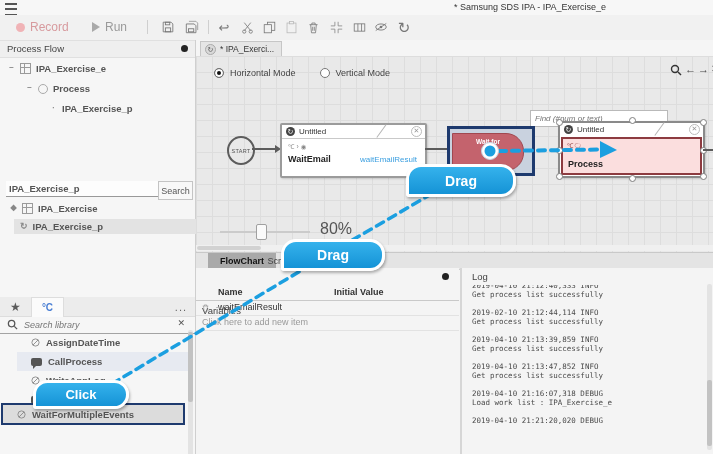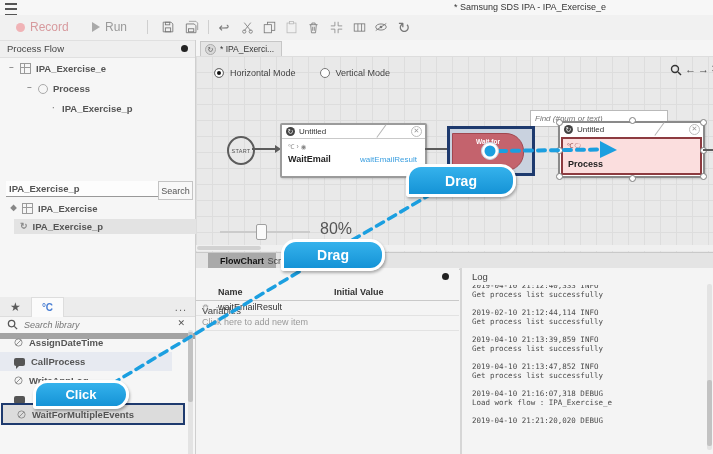--- a/index.html
+++ b/index.html
@@ -39,24 +39,24 @@
   .search-input{left:6px;top:0;width:146px;height:15px;border:none;border-bottom:1px solid #999;background:#fdfdfd;
      font-size:9.5px;color:#555;font-weight:bold;padding:0 3px;font-family:"Liberation Sans",sans-serif;}
   .search-btn{left:158px;top:0;width:33px;height:17px;background:#f8f8f8;border:1px solid #c4c4c4;font-size:9px;color:#555;
      display:flex;align-items:center;justify-content:center;cursor:pointer;}
   .lib-tabs{left:0;top:14px;width:195px;height:19px;background:#ececec;border-bottom:1px solid #ddd;}
   .lib-tab{top:0;height:19px;width:31px;display:flex;align-items:center;justify-content:center;cursor:pointer;}
   .lib-tab.active{background:#fbfbfb;border:1px solid #ddd;border-bottom:none;}
   .star{color:#5b5b5b;font-size:12px;}
   .degC{color:#4a7fd4;font-size:10px;font-weight:bold;}
   .more-dots{color:#666;font-size:11px;letter-spacing:1px;cursor:pointer;}
-  .lib-search{left:0;top:33px;width:195px;height:17px;border-bottom:6px solid #a3a3a3;}
+  .lib-search{left:0;top:33px;width:195px;height:17px;border-bottom:1px solid #a3a3a3;}
   .lib-search input{position:absolute;left:22px;top:1px;width:145px;height:14px;border:none;background:transparent;
      font-style:italic;font-size:9px;color:#777;font-family:"Liberation Sans",sans-serif;}
-  .lib-row{left:0;height:19px;width:172px;display:flex;align-items:center;gap:6px;padding-left:14px;box-sizing:border-box;
+  .lib-row{left:17px;height:19px;width:172px;display:flex;align-items:center;gap:6px;padding-left:14px;box-sizing:border-box;
      font-size:9.5px;color:#555;font-weight:bold;cursor:pointer;white-space:nowrap;}
   .slash-ic{width:9px;height:9px;flex:0 0 9px;}
   .bubble-ic{width:11px;height:8px;background:#555;border-radius:2px;position:relative;flex:0 0 11px;}
   .bubble-ic::after{content:"";position:absolute;left:2px;bottom:-3px;border-left:3px solid #555;border-bottom:3px solid transparent;}
   .lib-sel{border:2px solid #1e3a6e;background:#dcdcdc;width:184px;height:22px;left:1px;}
   .vscroll{right:2px;width:5px;background:#e3e3e3;border-radius:2px;}
   .vthumb{position:absolute;left:0;width:5px;background:#c2c2c2;border-radius:2px;}
 
   
   .tabbar{left:196px;top:40px;width:517px;height:16px;background:#f5f5f5;border-bottom:1px solid #cfcfcf;}
@@ -423,21 +423,21 @@
       <div class="log-line">2019-02-10 21:12:44,114 INFO</div>
       <div class="log-line">Get process list successfully</div>
       <div class="log-line"></div>
       <div class="log-line">2019-04-10 21:13:39,859 INFO</div>
       <div class="log-line">Get process list successfully</div>
       <div class="log-line"></div>
       <div class="log-line">2019-04-10 21:13:47,852 INFO</div>
       <div class="log-line">Get process list successfully</div>
       <div class="log-line"></div>
       <div class="log-line">2019-04-10 21:16:07,318 DEBUG</div>
-      <div class="log-line">Load work flow : IPA_Exercise_e</div>
+      <div class="log-line">Load work list : IPA_Exercise_e</div>
       <div class="log-line"></div>
       <div class="log-line">2019-04-10 21:21:20,020 DEBUG</div>
     </div>
     <div class="abs vscroll" style="right:3px;top:16px;height:166px;">
       <span class="vthumb" style="top:96px;height:66px;"></span>
     </div>
   </div>
 
   <svg class="overlay" width="713" height="454" viewBox="0 0 713 454">
     <polyline points="100,391 332,252 457,179" fill="none" stroke="#1b9fe0" stroke-width="3.5" stroke-dasharray="8 6" stroke-linecap="round"></polyline>

